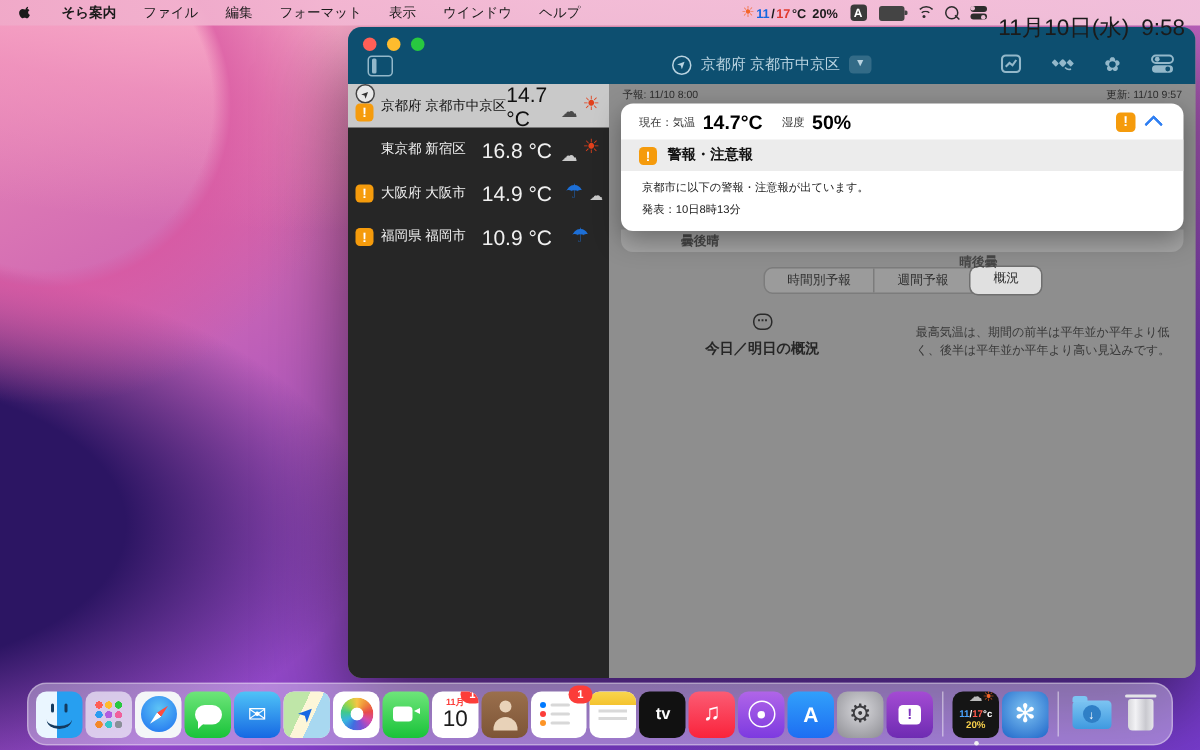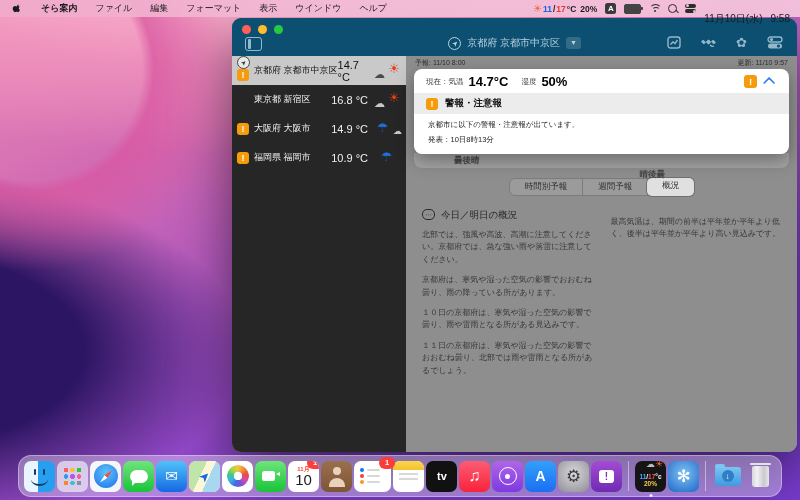--- a/index.html
+++ b/index.html
@@ -34,21 +34,21 @@
           border-left-color:transparent;border-right-color:transparent;}
   .wifi i:nth-child(1){width:11px;height:11px;left:0;top:0;}
   .wifi i:nth-child(2){width:6px;height:6px;left:2.5px;top:3px;}
   .wifi i:nth-child(3){width:2px;height:2px;left:4.5px;top:6px;background:#2c2c2c;border:none;border-radius:50%;}
   .mag{width:7px;height:7px;border:1.4px solid #2c2c2c;border-radius:50%;position:relative;}
   .mag:after{content:"";position:absolute;width:4px;height:1.4px;background:#2c2c2c;left:5.5px;top:6px;transform:rotate(45deg);}
   .cc{display:flex;flex-direction:column;gap:1.5px;}
   .cc i{width:11px;height:4px;border-radius:2px;background:#2c2c2c;position:relative;}
   .cc i:after{content:"";position:absolute;width:3px;height:3px;border-radius:50%;background:#e9bcd3;top:.5px;}
   .cc i:nth-child(1):after{left:.5px;} .cc i:nth-child(2):after{right:.5px;}
-  .mb-clock{font-size:10px;white-space:nowrap;margin-top:20px;}
+  .mb-clock{font-size:15px;white-space:nowrap;margin-top:20px;}
   
   .window{position:absolute;left:232px;top:18px;width:565px;height:434px;border-radius:9px;overflow:hidden;
     box-shadow:0 22px 55px rgba(0,0,0,.55);background:#8e8e8e;z-index:20;}
   .titlebar{height:38px;background:#0d4f70;position:relative;}
   .lights{position:absolute;left:10px;top:7px;display:flex;gap:7px;}
   .light{width:9px;height:9px;border-radius:50%;}
   .light.red{background:#ff5f57;} .light.yellow{background:#febc2e;} .light.green{background:#28c840;}
   .sb-toggle{position:absolute;left:13px;top:19px;width:15px;height:12px;border:1.5px solid #93b8ca;border-radius:3px;}
   .sb-toggle:after{content:"";position:absolute;left:1.5px;top:1px;bottom:1px;width:3px;background:#93b8ca;border-radius:1px;}
   .tb-title{position:absolute;left:0;right:0;top:18px;display:flex;justify-content:center;align-items:center;
@@ -65,21 +65,21 @@
   .sidebar{width:174px;background:#262626;flex:none;}
   .s-row{height:29px;display:flex;align-items:center;position:relative;color:#f0f0f0;font-size:9px;padding-left:22px;}
   .s-row.selected{background:#c9c9c9;color:#101010;}
   .curloc{position:absolute;left:5px;top:0px;width:11px;height:11px;border:1.1px solid #444;border-radius:50%;
     background:#e9e9e9;color:#333;display:flex;align-items:center;justify-content:center;font-size:6.5px;}
   .curloc span{transform:rotate(-45deg);display:block;}
   .wbadge{position:absolute;left:5px;width:12px;height:12px;background:#f59b0c;border-radius:3px;color:#fff;
     font-weight:bold;font-size:9px;display:flex;align-items:center;justify-content:center;}
   .s-row.selected .wbadge{top:13px;}
   .s-name{white-space:nowrap;}
-  .s-temp{margin-left:auto;font-size:11px;padding-right:6px;}
+  .s-temp{margin-left:auto;font-size:14px;padding-right:6px;}
   .s-wicon{width:26px;position:relative;height:18px;flex:none;margin-right:6px;}
   .wi-sun{position:absolute;right:0;top:-1px;font-size:13px;color:#e2401b;}
   .wi-cloud{position:absolute;left:0;bottom:-1px;font-size:11px;color:#4a4a4a;}
   .s-row.dark .wi-cloud{color:#c9c9c9;}
   .wi-cloud.small{font-size:9px;left:auto;right:-2px;bottom:2px;color:#bdbdbd;}
   .wi-umb{position:absolute;left:3px;top:0;font-size:13px;color:#1d6fd6;}
   .wi-umb.center{left:7px;}
   
   .main{flex:1;position:relative;background:#8e8e8e;}
   .info-strip{display:flex;justify-content:space-between;font-size:7px;color:#2e2e2e;padding:2px 9px 1px 9px;}
@@ -103,21 +103,21 @@
   .fc-row{margin:0 8px;background:#a4a4a4;border-radius:0 0 8px 8px;height:15px;display:flex;align-items:center;
     font-size:8.5px;font-weight:bold;color:#474747;position:relative;top:-1px;}
   .fc-left{margin-left:40px;} .fc-right{margin-left:160px;margin-top:28px;}
   .tabs{display:flex;justify-content:center;margin-top:9px;}
   .seg-ctl{display:flex;background:#9b9b9b;border:1px solid #7c7c7c;border-radius:6px;}
   .seg{padding:2px 15px;font-size:8.5px;color:#2f2f2f;border-right:1px solid #7c7c7c;}
   .seg:last-child{border-right:none;}
   .seg.selected{background:#e0e0e0;border-radius:5px;box-shadow:0 0 0 1px #6f6f6f;margin:-1px;}
   .sections{display:flex;gap:16px;padding:13px 14px 0 16px;}
   .section{flex:1;}
-  .sec-head{display:flex;align-items:flex-start;gap:6px;color:#262626;font-size:9.5px;font-weight:normal;}
+  .sec-head{display:flex;align-items:center;gap:6px;color:#262626;font-size:9.5px;font-weight:bold;flex-direction:column;}
   .bubble{width:11px;height:9px;border:1.2px solid #2a2a2a;border-radius:5px;display:flex;align-items:center;
     justify-content:center;font-size:7px;line-height:0;color:#2a2a2a;flex:none;}
   .sec-body{margin-top:7px;font-size:8px;color:#383838;line-height:1.55;}
   .sec-body p{margin:0 0 8px 0;}
   .sec-body.tight p{margin:0;}
   
   .dock{position:absolute;left:50%;transform:translateX(-50%);bottom:3px;height:40px;z-index:30;
     background:rgba(243,236,252,.38);border:1px solid rgba(255,255,255,.35);border-radius:13px;
     display:flex;align-items:center;padding:0 5px;gap:2px;}
   .dicon{width:31px;height:31px;border-radius:7px;position:relative;flex:none;display:flex;align-items:center;
@@ -360,26 +360,20 @@
         </div>
 
         <div class="sections">
           <div class="section">
             <div class="sec-head">
               <span class="bubble">
                   <span>⋯</span>
                 </span>
               <span>今日／明日の概況</span>
             </div>
-            <div class="sec-body">
-              <p>北部では、強風や高波、高潮に注意してください。京都府では、急な強い雨や落雷に注意してください。</p>
-              <p>京都府は、寒気や湿った空気の影響でおおむね曇り、雨の降っている所があります。</p>
-              <p>１０日の京都府は、寒気や湿った空気の影響で曇り、雨や雷雨となる所がある見込みです。</p>
-              <p>１１日の京都府は、寒気や湿った空気の影響でおおむね曇り、北部では雨や雷雨となる所があるでしょう。</p>
-            </div>
           </div>
           <div class="section">
             <div class="sec-body tight">
               <p>最高気温は、期間の前半は平年並か平年より低く、後半は平年並か平年より高い見込みです。</p>
             </div>
           </div>
         </div>
       </div>
     </div>
   </div>

